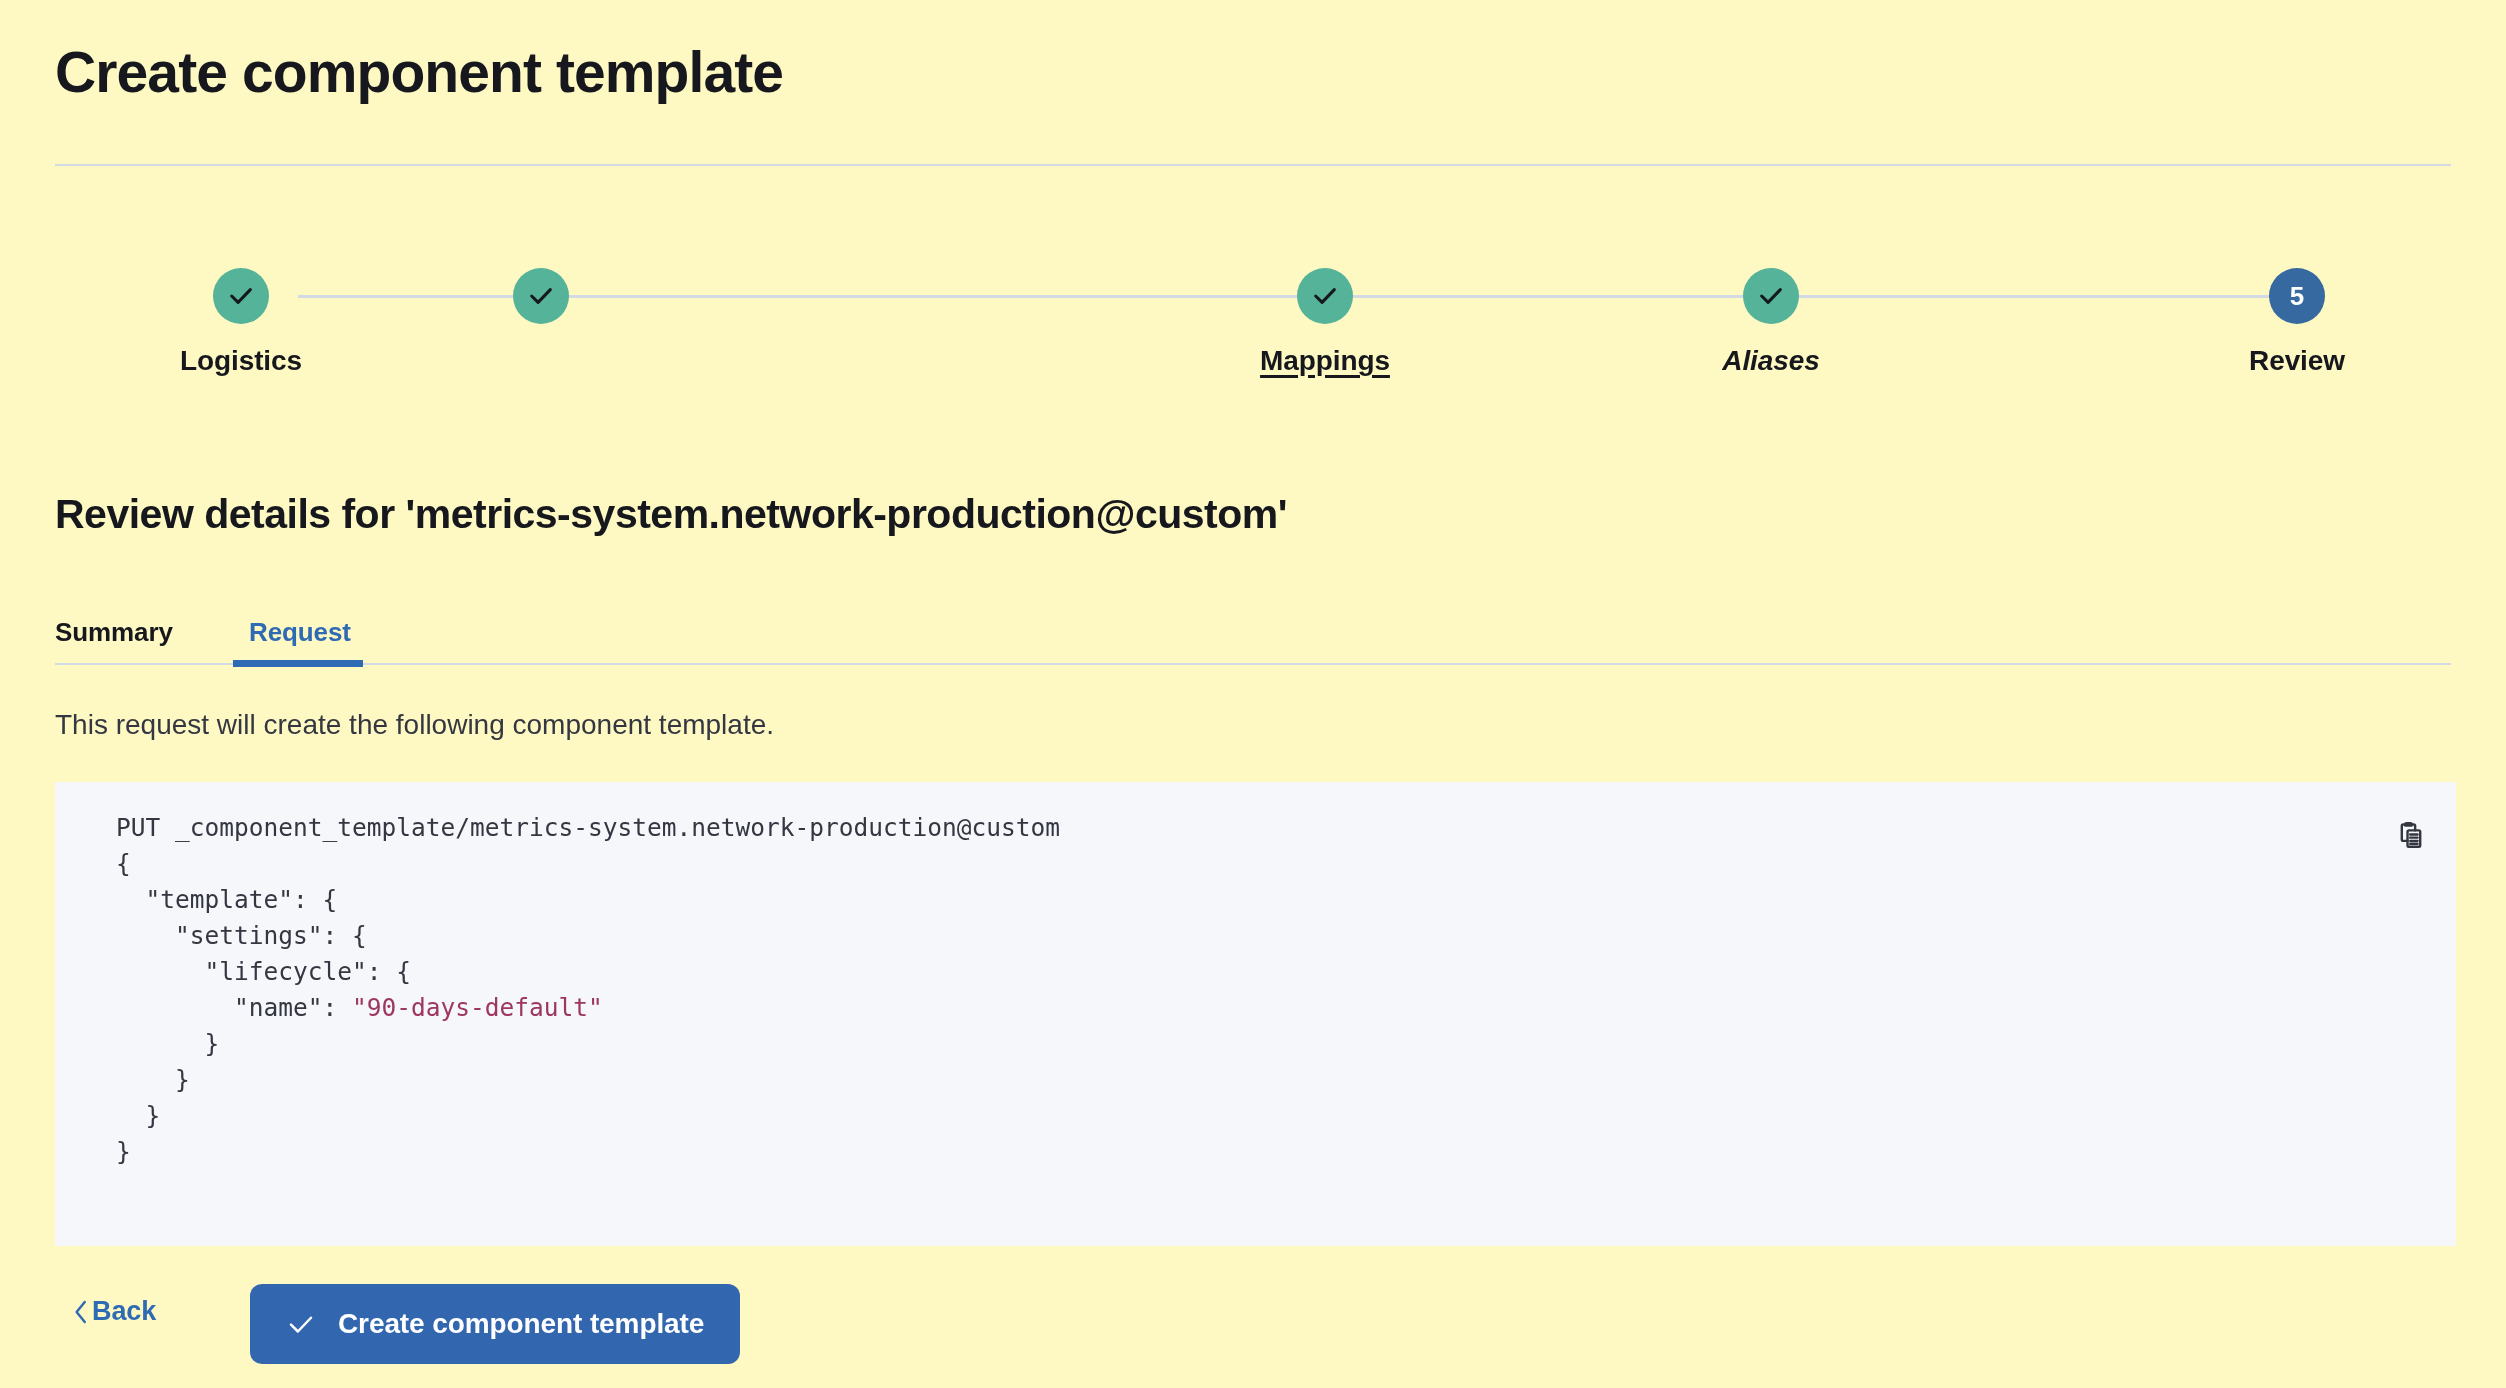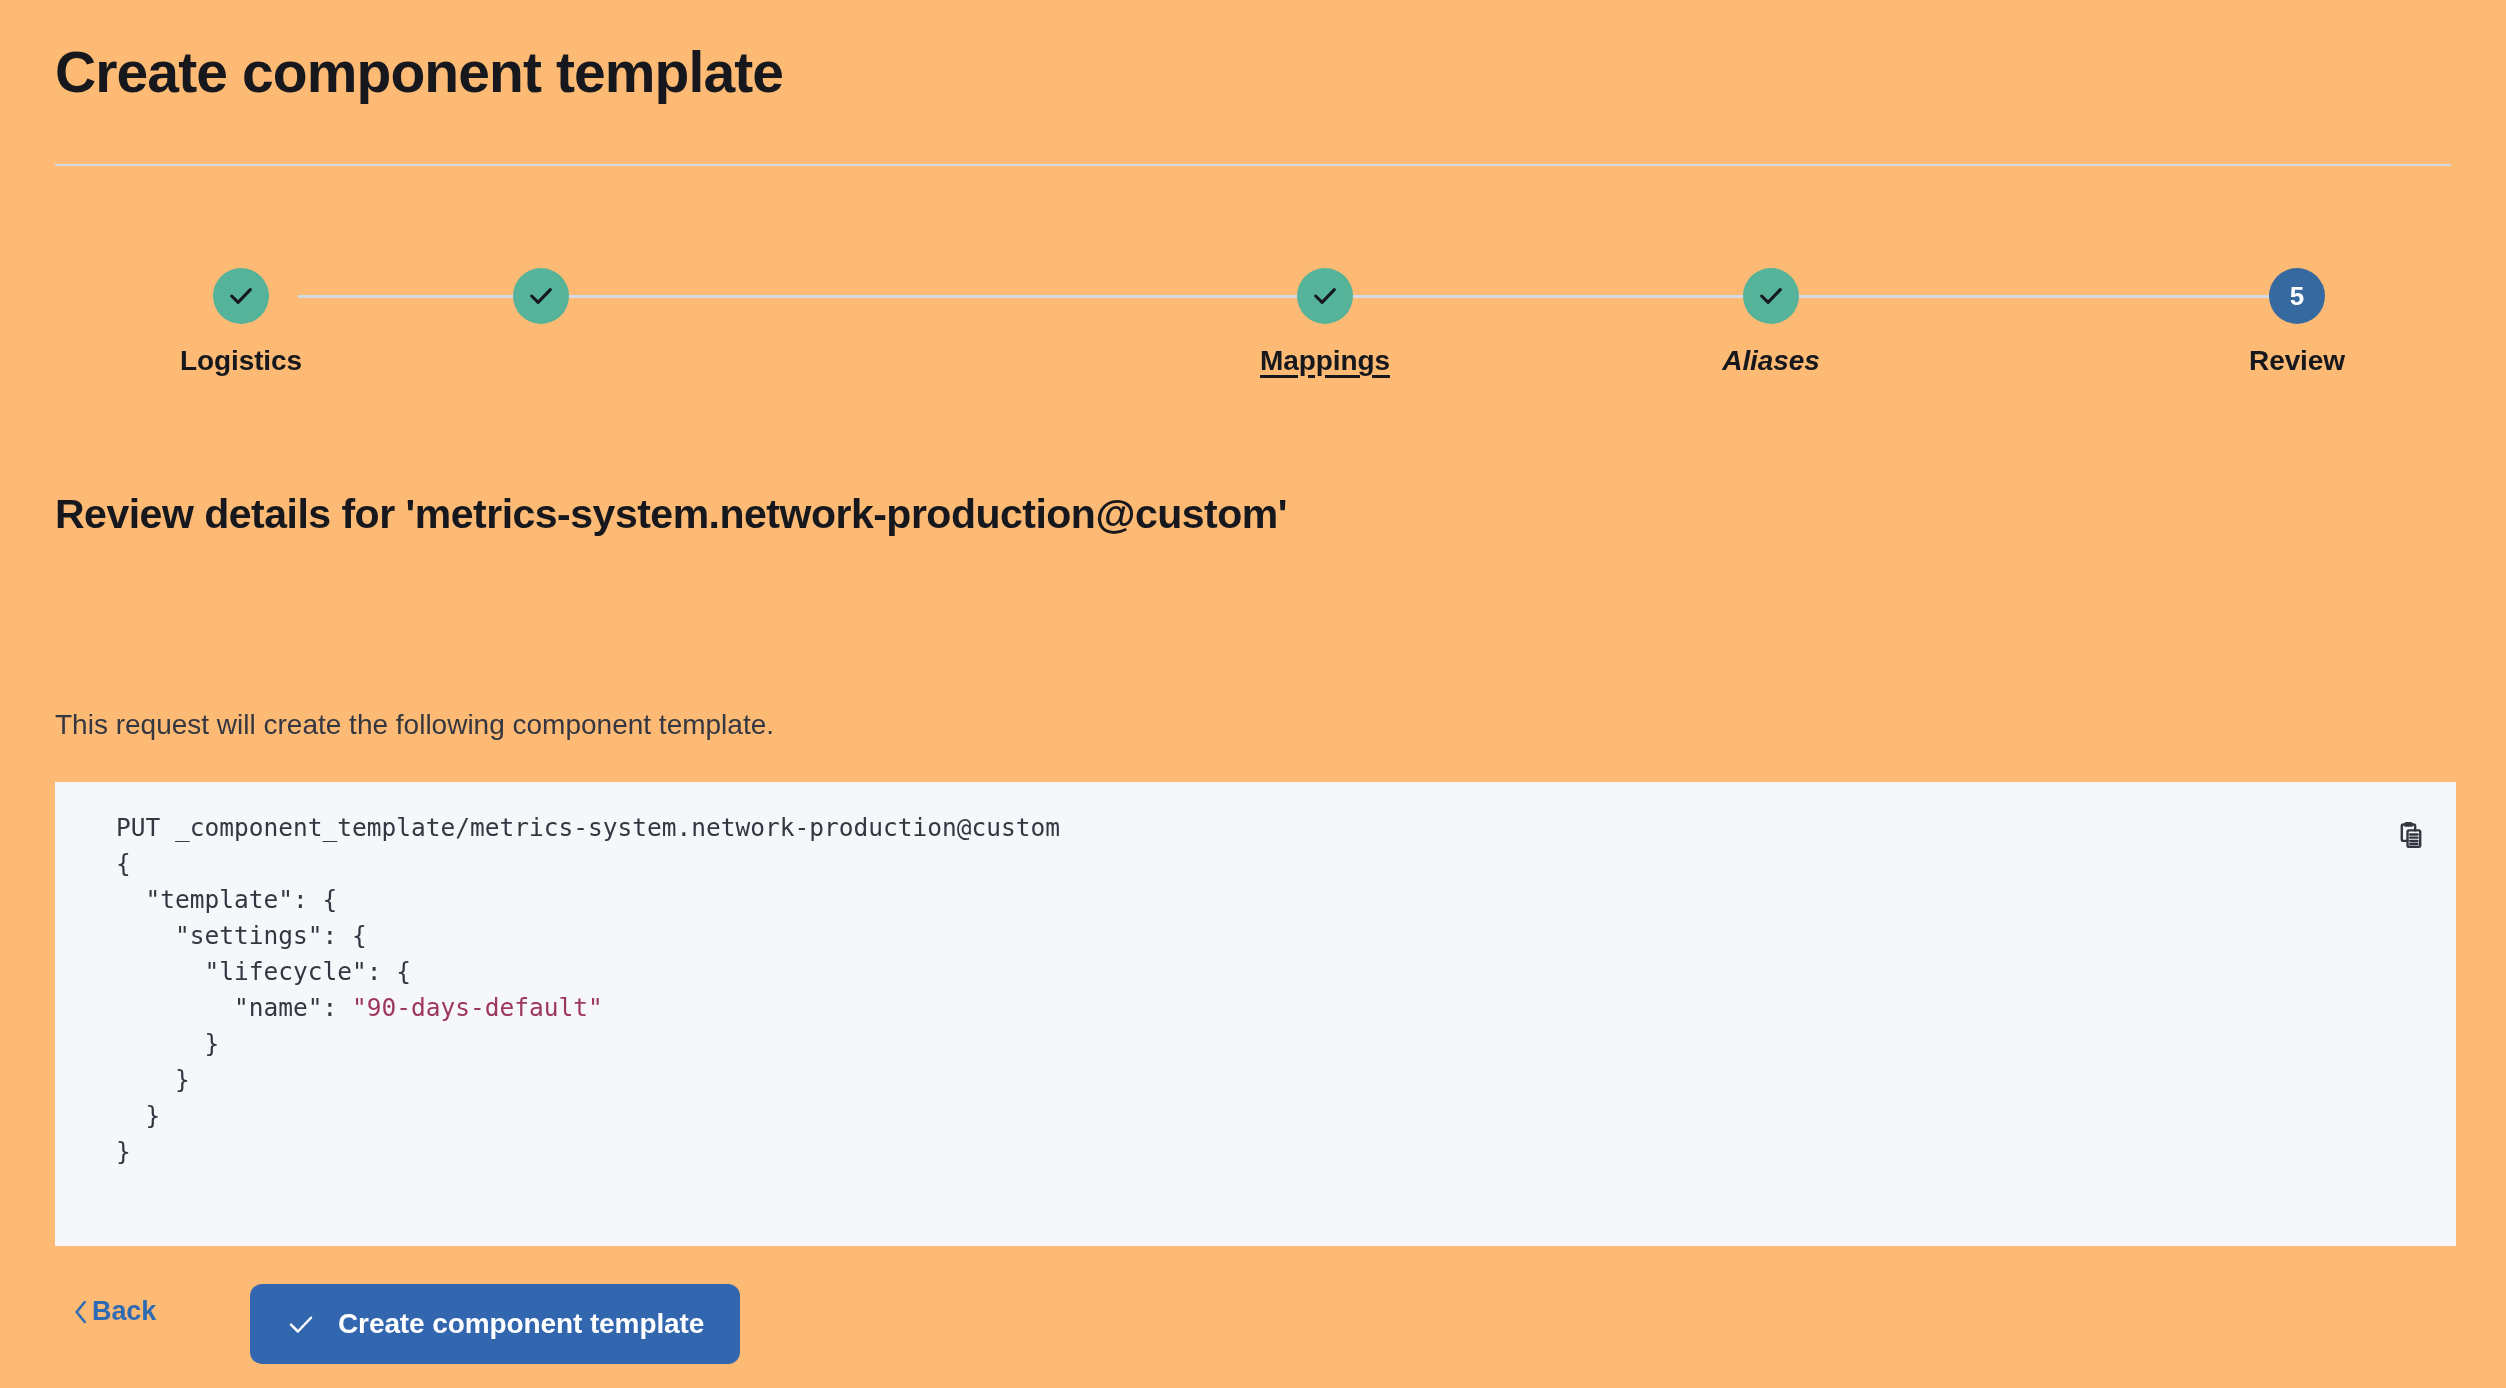--- a/index.html
+++ b/index.html
@@ -9,21 +9,21 @@
     background: #ffffff;
     font-family: "Liberation Sans", sans-serif;
     color: #1a1c21;
     overflow: hidden;
   }
 
   .page {
     position: relative;
     width: 2506px;
     height: 1388px;
-    background: #fdba74;
+    background: #fef9c3;
   }
 
   
   .page-title {
     position: absolute;
     left: 55px;
     top: 40px;
     font-size: 57px;
     line-height: 64px;
     font-weight: 700;
@@ -289,20 +289,26 @@
     <div class="step" style="left:2242px;">
       <div class="step-circle current">
         <span>5</span>
       </div>
       <div><span class="step-label">Review</span></div>
     </div>
   </div>
 
   <h2 class="review-heading">Review details for 'metrics-system.network-production@custom'</h2>
 
+  <div class="tabs">
+    <div class="tabs-baseline"></div>
+    <button class="tab tab-summary">Summary</button>
+    <button class="tab tab-request">Request</button>
+    <div class="tab-underline"></div>
+  </div>
 
   <p class="request-desc">This request will create the following component template.</p>
 
   <div class="code-block">
     <div class="code-pre"><span>PUT _component_template/metrics-system.network-production@custom</span>
 <span>{</span>
 <span>  "template": {</span>
 <span>    "settings": {</span>
 <span>      "lifecycle": {</span>
 <span>        "name": <span class="tok-str">"90-days-default"</span></span>

